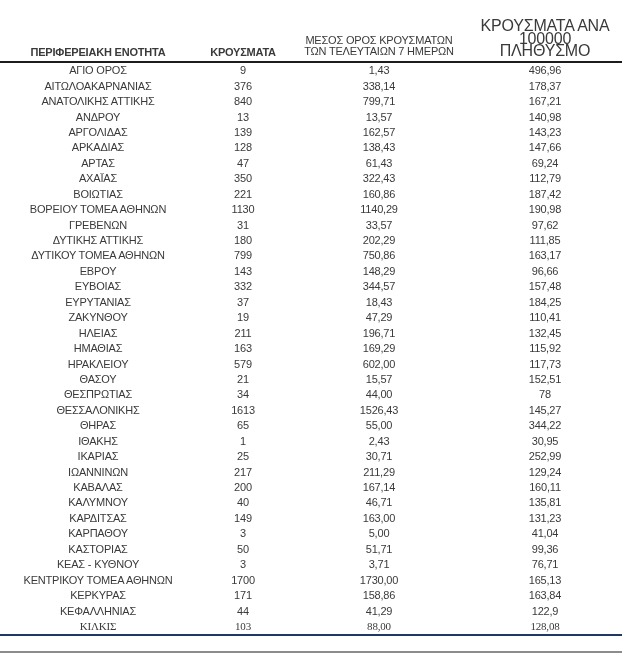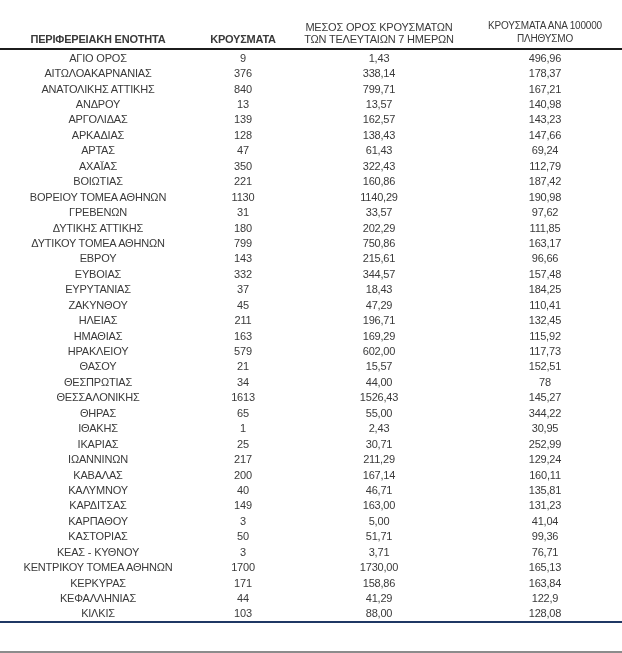--- a/index.html
+++ b/index.html
@@ -31,21 +31,21 @@
     font-weight: normal;
     text-align: center;
     vertical-align: bottom;
     padding: 0 2px 3px 2px;
     letter-spacing: -0.2px;
     line-height: 12px;
   }
   thead tr { border-bottom: 2px solid #1c1c1c; }
   th.h1, th.h2 { font-size: 11px; font-weight: bold; }
   th.h3 { font-size: 11px; line-height: 11.5px; }
-  th.h4 { font-size: 10px; line-height: 12.5px; }
+  th.h4 { font-size: 16px; line-height: 12.5px; }
 
   tbody td {
     font-size: 11px;
     text-align: center;
     vertical-align: middle;
     height: 15.45px;
     padding: 0 2px;
     letter-spacing: -0.2px;
     white-space: nowrap;
     overflow: hidden;
@@ -164,38 +164,38 @@
         </tr>
         <tr>
           <td>ΔΥΤΙΚΟΥ ΤΟΜΕΑ ΑΘΗΝΩΝ</td>
           <td>799</td>
           <td>750,86</td>
           <td>163,17</td>
         </tr>
         <tr>
           <td>ΕΒΡΟΥ</td>
           <td>143</td>
-          <td>215,61</td>
+          <td>148,29</td>
           <td>96,66</td>
         </tr>
         <tr>
           <td>ΕΥΒΟΙΑΣ</td>
           <td>332</td>
           <td>344,57</td>
           <td>157,48</td>
         </tr>
         <tr>
           <td>ΕΥΡΥΤΑΝΙΑΣ</td>
           <td>37</td>
           <td>18,43</td>
           <td>184,25</td>
         </tr>
         <tr>
           <td>ΖΑΚΥΝΘΟΥ</td>
-          <td>45</td>
+          <td>19</td>
           <td>47,29</td>
           <td>110,41</td>
         </tr>
         <tr>
           <td>ΗΛΕΙΑΣ</td>
           <td>211</td>
           <td>196,71</td>
           <td>132,45</td>
         </tr>
         <tr>
@@ -299,21 +299,21 @@
           <td>171</td>
           <td>158,86</td>
           <td>163,84</td>
         </tr>
         <tr>
           <td>ΚΕΦΑΛΛΗΝΙΑΣ</td>
           <td>44</td>
           <td>41,29</td>
           <td>122,9</td>
         </tr>
-        <tr style="border-bottom: 2px solid rgb(31, 56, 100);">
+        <tr style="border-bottom: 2px solid rgb(31, 56, 100); font-family: Liberation Serif, serif;">
           <td>ΚΙΛΚΙΣ</td>
           <td>103</td>
           <td>88,00</td>
           <td>128,08</td>
         </tr>
       </tbody>
   </table>
   <div class="bottom-strip" style="background: rgb(140, 140, 140);"></div>
 </div>
 

